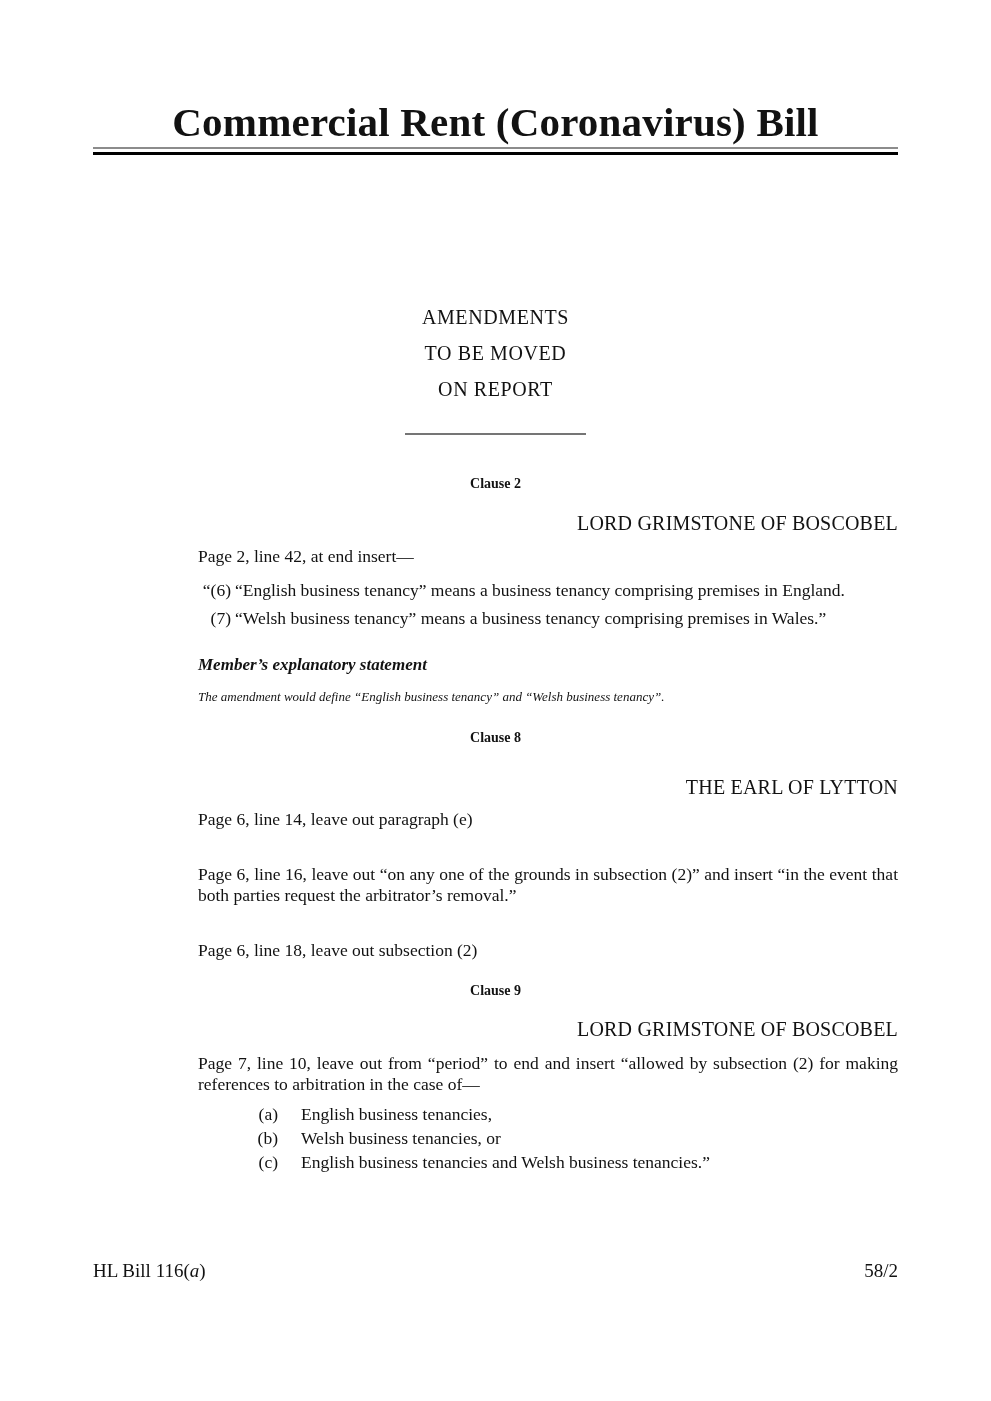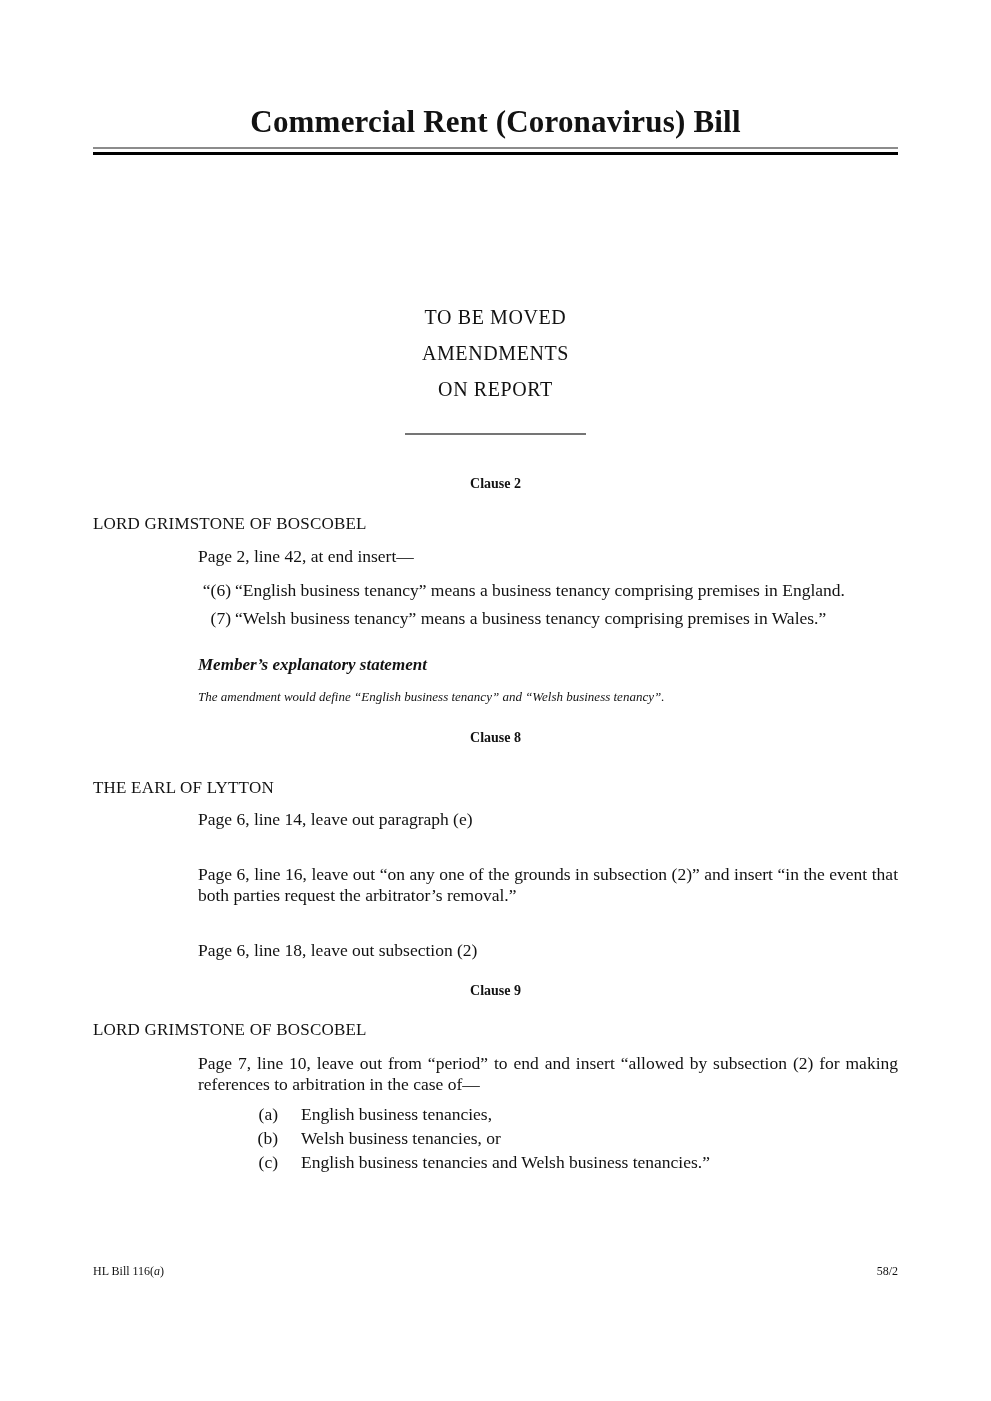--- a/index.html
+++ b/index.html
@@ -15,21 +15,21 @@
     overflow: hidden;
     font-family: "Liberation Serif", "DejaVu Serif", serif;
     color: #121212;
   }
   .content {
     margin: 0 93px 0 93px; 
     width: 805px;
   }
   .title {
     margin: 104px 0 0 0;
-    font-size: 31px;
+    font-size: 41px;
     font-weight: bold;
     line-height: 36px;
     text-align: center;
     letter-spacing: 0.2px;
   }
   .rule-double {
     margin-top: 7px;
     height: 0;
     border-top: 2px solid #8c8c8c;
     padding-top: 3px;
@@ -54,23 +54,23 @@
     margin: 38px 0 0 0;
     font-size: 14px;
     font-weight: bold;
     line-height: 22px;
     text-align: center;
   }
   .clause-heading.mt-c8 { margin-top: 20px; }
   .clause-heading.mt-c9 { margin-top: 19px; }
   .sponsor {
     margin-top: 18px;
-    font-size: 17px;
+    font-size: 20px;
     line-height: 21px;
-    text-align: left;
+    text-align: right;
     letter-spacing: 0.2px;
   }
   .sponsor.mt-earl { margin-top: 28px; }
   .sponsor.mt-c9 { margin-top: 17px; }
   .bodytext {
     font-size: 17.5px;
     line-height: 21px;
   }
   .instruction {
     margin: 12px 0 0 105px; 
@@ -115,38 +115,38 @@
     line-height: 20px;
     font-style: italic;
   }
   .footer {
     position: absolute;
     top: 1260px;
     left: 93px;
     width: 805px;
     display: flex;
     justify-content: space-between;
-    font-size: 12px;
+    font-size: 19px;
     line-height: 22px;
   }
   .it { font-style: italic; }
   p, h1, h2 { margin-bottom: 0; }
 </style>
 </head>
 <body>
 
 <div class="page">
   <div class="content">
 
     <h1 class="title">Commercial Rent (Coronavirus) Bill</h1>
     <div class="rule-double"></div>
 
     <div class="amendments-heading">
+      <div class="caps-line">AMENDMENTS</div>
       <div class="caps-line">TO BE MOVED</div>
-      <div class="caps-line">AMENDMENTS</div>
       <div class="caps-line">ON REPORT</div>
       <div class="separator-rule"></div>
     </div>
 
     <div class="bodytext">
 
       <h2 class="clause-heading">Clause 2</h2>
       <div class="sponsor">LORD GRIMSTONE OF BOSCOBEL</div>
       <p class="instruction">Page 2, line 42, at end insert—</p>
       <p class="item level1 mt-first">

